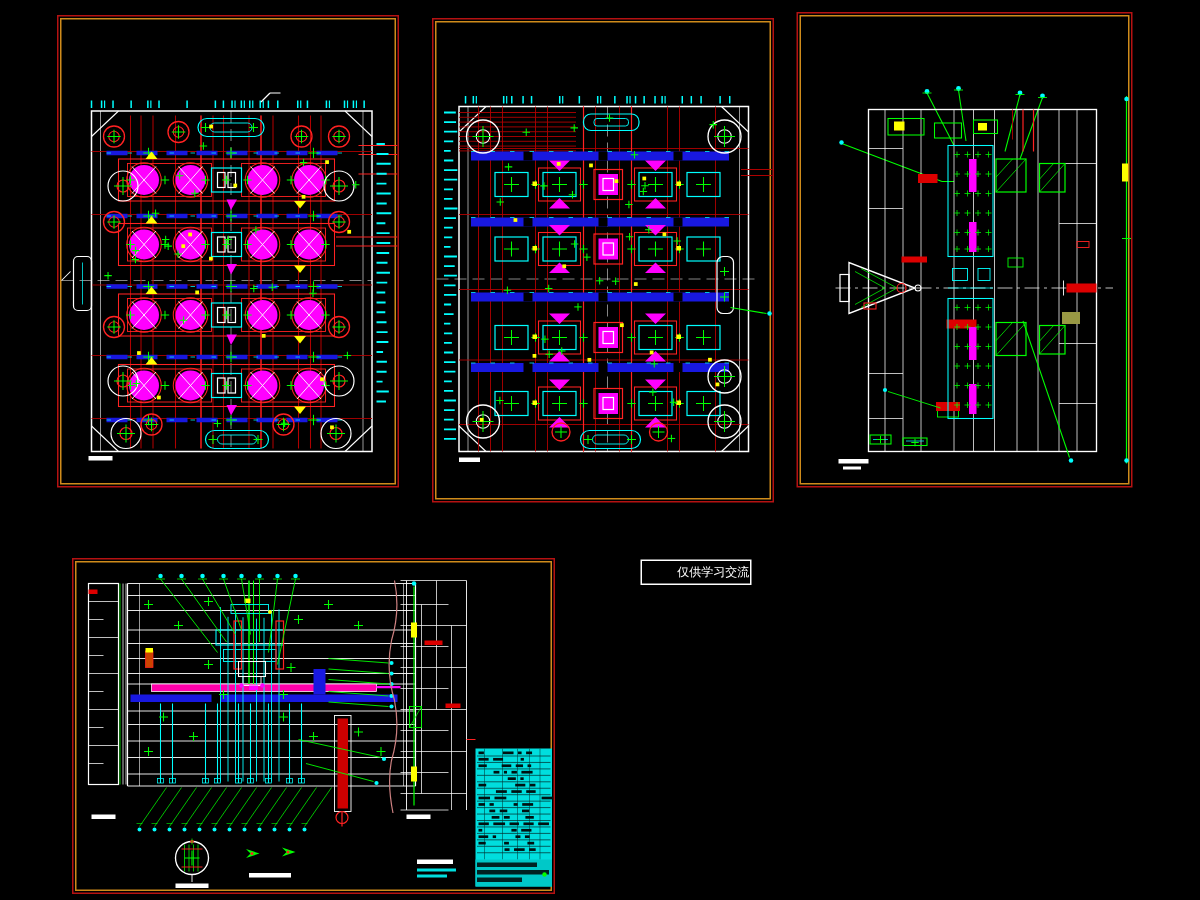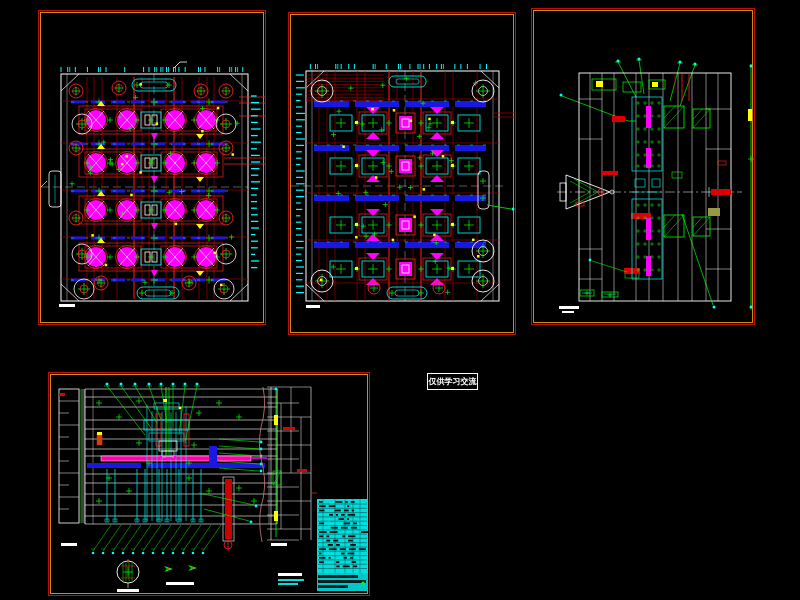--- a/index.html
+++ b/index.html
@@ -8,21 +8,21 @@
   .canvas{position:absolute;inset:0;background:#000;}
   .sheet{position:absolute;border:1px solid #b51212;background:#000;}
   .sheet .frame{position:absolute;inset:1px;border:1px solid #cf8b1b;pointer-events:none;}
   .sheet svg{position:absolute;inset:0;width:100%;height:100%;display:block;}
   #sheet1{left:38px;top:10px;width:226px;height:313px;}
   #sheet2{left:288px;top:12px;width:226px;height:321px;}
   #sheet3{left:531px;top:8px;width:222px;height:315px;}
   #sheet4{left:48px;top:372px;width:320px;height:222px;}
   .watermark{position:absolute;left:427px;top:373px;width:49px;height:15px;
      border:1px solid #fff;color:#fff;display:flex;align-items:center;justify-content:center;
-     font-weight:bold;font-size:8px;letter-spacing:0;white-space:nowrap;overflow:hidden;}
+     font-weight:normal;font-size:8px;letter-spacing:0;white-space:nowrap;overflow:hidden;padding-left:23px;}
 </style>
 </head>
 <body>
 
 <div class="canvas">
 
   <div class="sheet" id="sheet1">
     <div class="frame"></div>
     <svg id="svg1" viewBox="0 0 226 313" preserveAspectRatio="none">
         <line x1="22.00065741501779" y1="56" x2="22.00065741501779" y2="61" stroke="#00ffff" stroke-width="1"></line>

